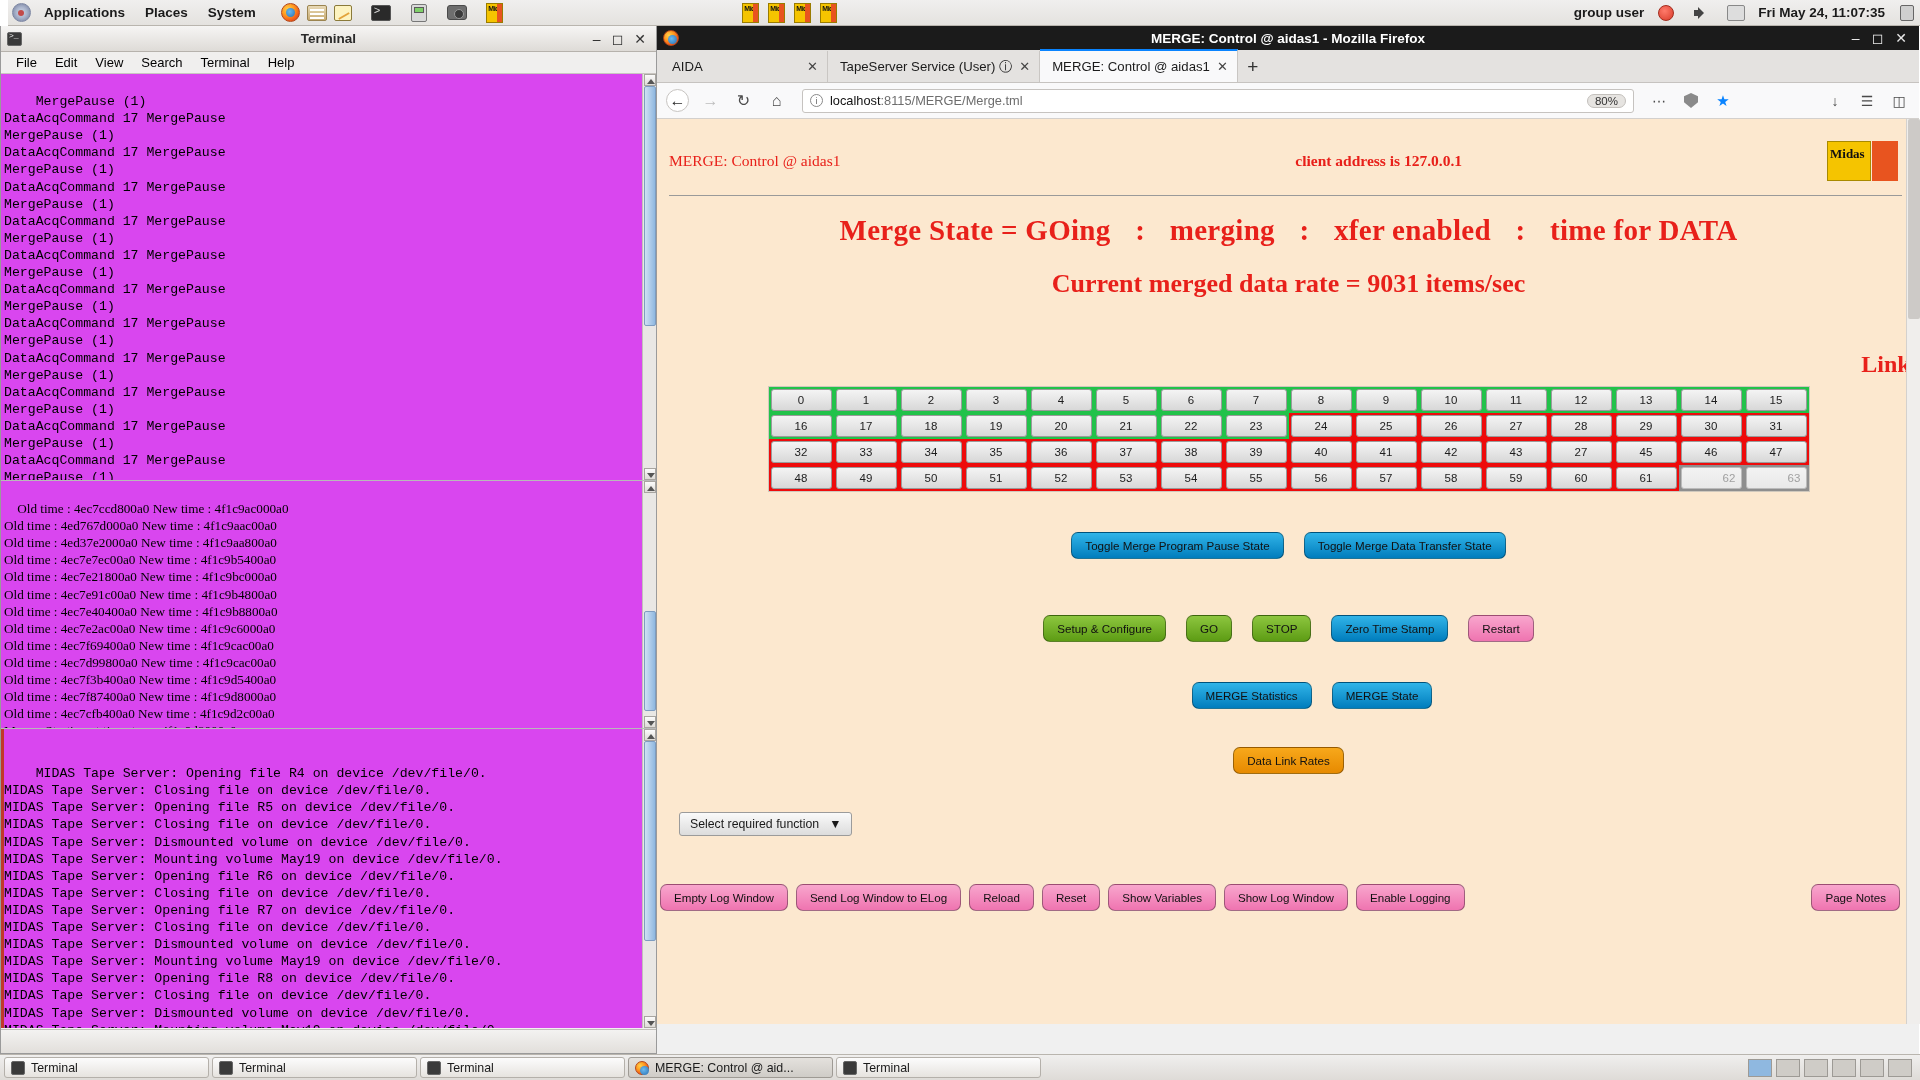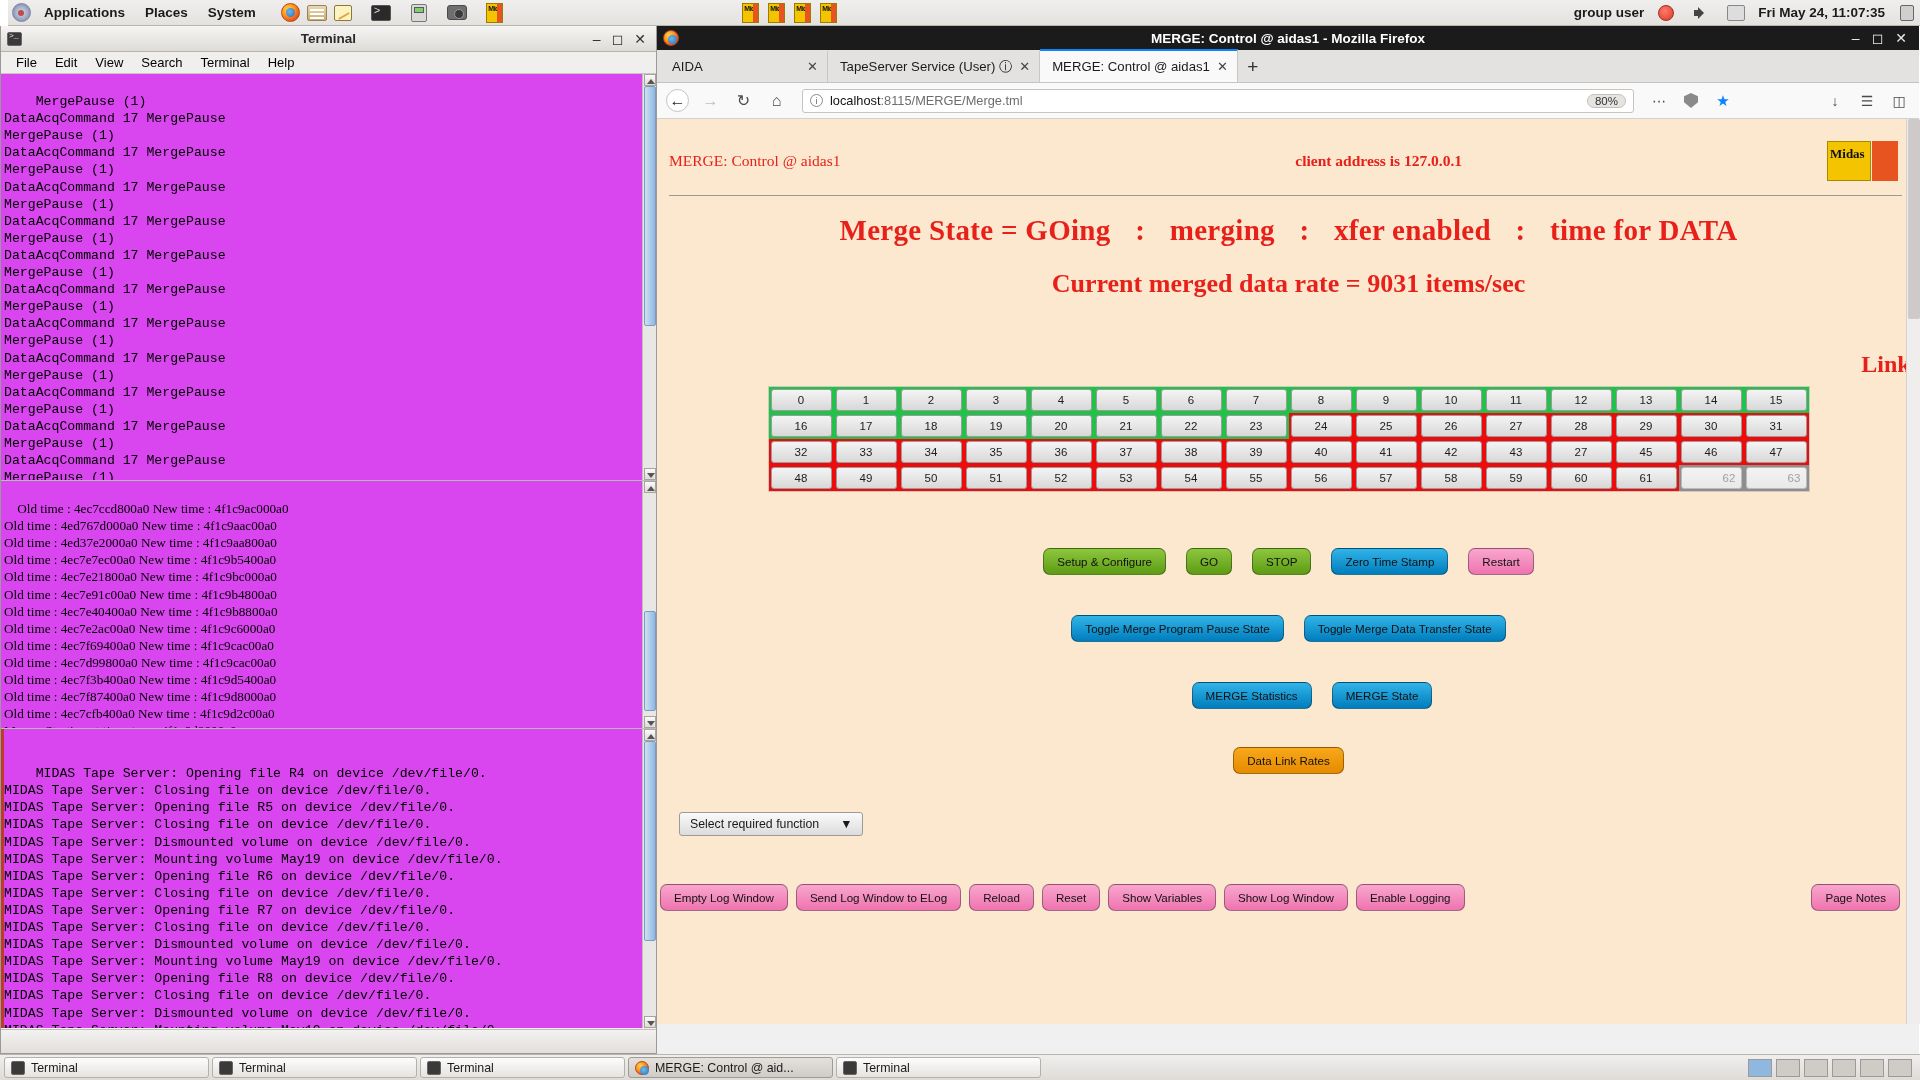--- a/index.html
+++ b/index.html
@@ -160,21 +160,21 @@
   .orange{ background:linear-gradient(#f7a81b,#e78a00); }
 
   #row-go{ margin-top:56px; }
   #row-toggle{ margin-top:40px; }
   #row-stats{ margin-top:40px;padding-left:47px; }
   #row-rates{ margin-top:38px; }
 
   #sysfn{ display:flex; align-items:center; justify-content:flex-start; margin-top:38px; padding-left:3px; }
   #sysfn .txt{ color:#e8201a; font-size:17px; margin-left:0; }
   #sysfn-sel{ margin-left:16px; background:linear-gradient(#fafafa,#dcdcdc); border:1px solid #9b9b9b; border-radius:3px;
-              font-family:"Liberation Sans",sans-serif; font-size:12.3px; color:#1a1a1a; padding:4px 10px; display:flex; align-items:center; gap:21px; }
+              font-family:"Liberation Sans",sans-serif; font-size:12.3px; color:#1a1a1a; padding:4px 10px; display:flex; align-items:center; gap:10px; }
 
   #row-bottom{ display:flex; align-items:center; margin-top:48px; padding:0 12px 0 3px; }
   #row-bottom .mbtn{ margin:0 8px 0 0; }
   #row-bottom .spacer{ flex:1; }
 
   
   #taskbar{ position:absolute; left:0; bottom:0; width:1920px; height:26px;
             background:linear-gradient(#f0efee,#dedbd7); border-top:1px solid #b9b5ae; display:flex; align-items:center; gap:3px; padding:0 4px; }
   .task{ width:205px; height:21px; display:flex; align-items:center; gap:6px; padding:0 6px;
          background:linear-gradient(#fcfcfc,#e6e3df); border:1px solid #b4b0aa; border-radius:3px; font-size:12.4px; color:#1b1b1b; }
@@ -630,30 +630,30 @@
                 <div class="lk">62</div>
               </td>
               <td class="cell-off">
                 <div class="lk">63</div>
               </td>
             </tr>
           </tbody>
         </table>
     </div>
 
+    <div class="btnrow" id="row-toggle">
+        <div class="mbtn blue">Toggle Merge Program Pause State</div>
+        <div class="mbtn blue">Toggle Merge Data Transfer State</div>
+      </div>
     <div class="btnrow" id="row-go">
         <div class="mbtn green">Setup &amp; Configure</div>
         <div class="mbtn green">GO</div>
         <div class="mbtn green">STOP</div>
         <div class="mbtn blue">Zero Time Stamp</div>
         <div class="mbtn pink">Restart</div>
-      </div>
-    <div class="btnrow" id="row-toggle">
-        <div class="mbtn blue">Toggle Merge Program Pause State</div>
-        <div class="mbtn blue">Toggle Merge Data Transfer State</div>
       </div>
     <div class="btnrow" id="row-stats">
         <div class="mbtn blue">MERGE Statistics</div>
         <div class="mbtn blue">MERGE State</div>
       </div>
     <div class="btnrow" id="row-rates">
         <div class="mbtn orange">Data Link Rates</div>
       </div>
 
     <div id="sysfn">

